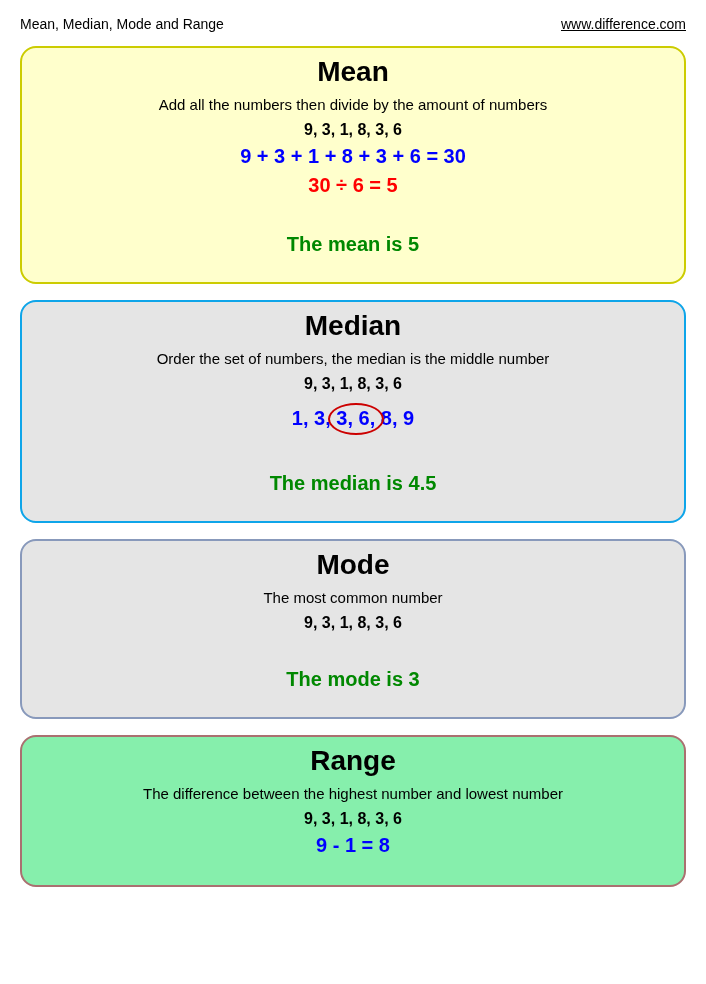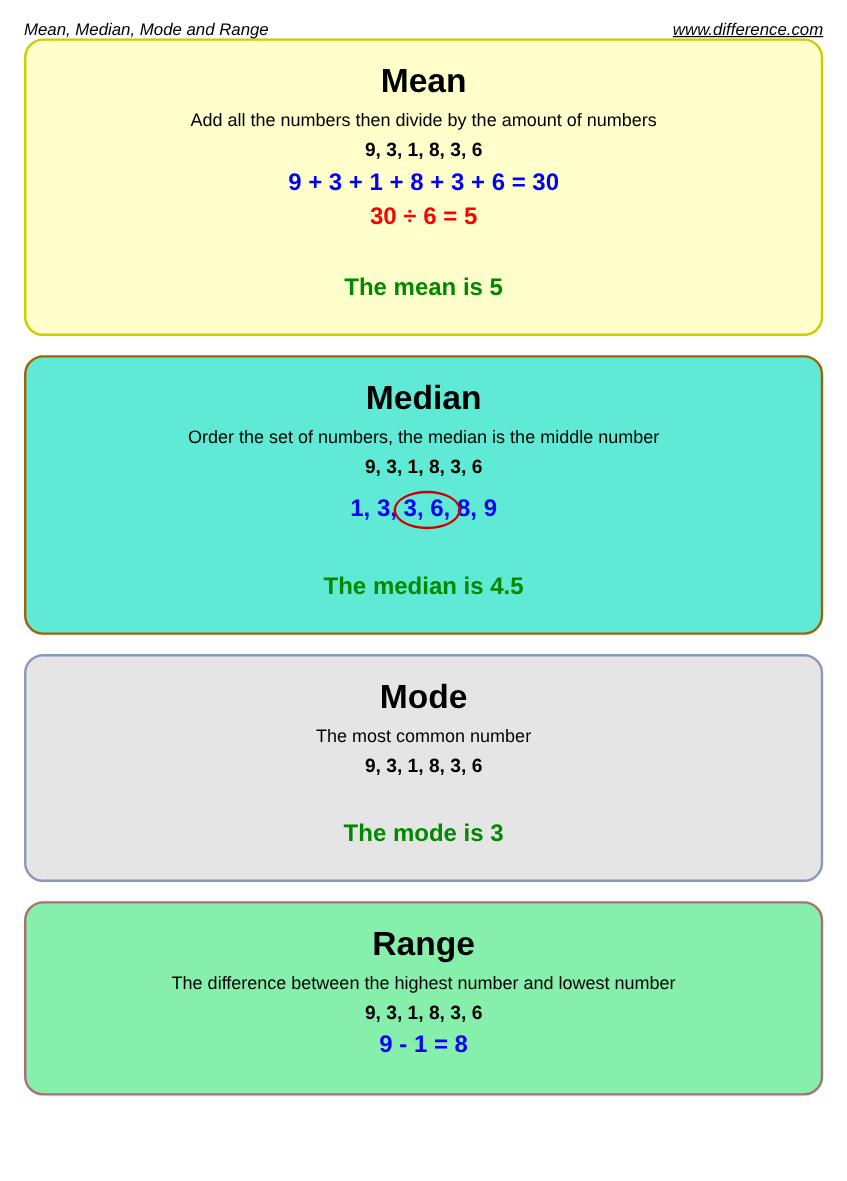--- a/index.html
+++ b/index.html
@@ -9,50 +9,50 @@
       min-height: 984px;
       background: #ffffff;
       font-family: Arial, sans-serif;
       padding: 16px 20px 20px 20px;
     }
 
     .page-header {
       display: flex;
       justify-content: space-between;
       align-items: center;
-      font-style: italic;
+      margin-bottom: 14px;
     }
 
     .page-title {
       font-size: 14px;
       font-weight: normal;
       color: #000;
     }
 
     .page-url {
       font-size: 14px;
       color: #000;
       text-decoration: underline;
     }
 
     .card {
       border-radius: 16px;
-      padding: 18px 24px 22px 24px;
+      padding: 8px 24px 22px 24px;
       margin-bottom: 16px;
       text-align: center;
     }
 
     .card-mean {
       background-color: #ffffcc;
       border: 2px solid #cccc00;
     }
 
     .card-median {
-      background-color: #5eead4;
-      border: 2px solid #a16207;
+      background-color: #e5e5e5;
+      border: 2px solid #0ea5e9;
     }
 
     .card-mode {
       background-color: #e5e5e5;
       border: 2px solid #8899bb;
     }
 
     .card-range {
       background-color: #86efac;
       border: 2px solid #aa7070;

